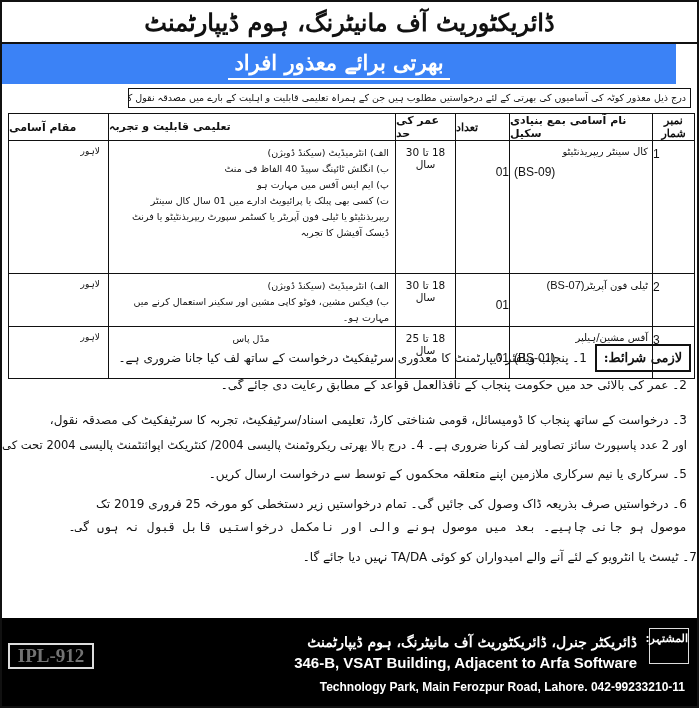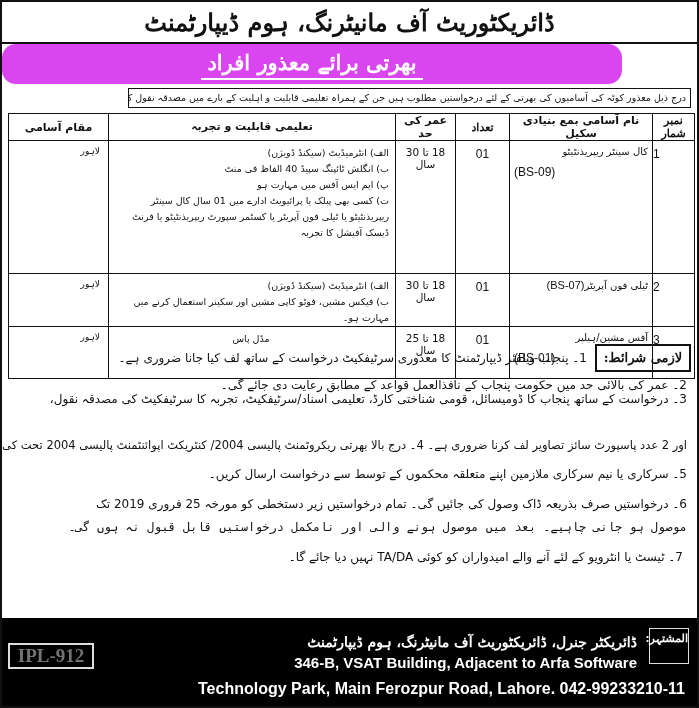--- a/index.html
+++ b/index.html
@@ -4,53 +4,53 @@
 <style>
   * { box-sizing: border-box; margin: 0; padding: 0; }
   html, body { width: 699px; height: 708px; background: #fff; overflow: hidden; }
   body { font-family: "DejaVu Sans", sans-serif; color: #111; }
   .page { position: relative; width: 699px; height: 708px; border: 2px solid #111; background: #fff; }
 
   .title-bar { position: absolute; left: 0; top: 0; width: 695px; height: 42px; border-bottom: 2px solid #111;
     display: flex; align-items: center; justify-content: center; direction: rtl;
     font-family: "DejaVu Serif", serif; font-weight: bold; font-size: 24px; letter-spacing: 0.5px; }
 
-  .banner { position: absolute; left: 0; top: 42px; width: 620px; height: 40px; background: #d946ef;
-    display: flex; align-items: center; justify-content: center; direction: rtl; border-radius: 14px; }
+  .banner { position: absolute; left: 0; top: 42px; width: 674px; height: 40px; background: #3b82f6;
+    display: flex; align-items: center; justify-content: center; direction: rtl; }
   .banner span { color: #fff; font-family: "DejaVu Serif", serif; font-weight: bold; font-size: 21px;
     border-bottom: 2px solid #fff; padding: 0 6px 1px; line-height: 28px; }
 
   .intro { position: absolute; right: 6px; top: 86px; width: 563px; height: 20px; border: 1px solid #111;
     direction: rtl; font-size: 9.5px; line-height: 18px; padding: 0 4px; white-space: nowrap; overflow: hidden; }
 
   table.jobs { position: absolute; left: 6px; top: 111px; width: 686px; border-collapse: collapse; direction: rtl; table-layout: fixed; }
   table.jobs td, table.jobs th { border: 1.5px solid #111; vertical-align: top; font-weight: normal; }
-  table.jobs th { height: 22px; font-size: 11px; text-align: center; vertical-align: middle; font-weight: bold; }
+  table.jobs th { height: 22px; font-size: 11px; text-align: left; vertical-align: middle; font-weight: bold; }
   .c-no { width: 42px; text-align: left !important; padding: 6px 6px 0 0; font-family: "Liberation Sans", sans-serif; font-size: 12px; }
   .c-name { width: 143px; padding: 5px 4px 0 4px; font-size: 10px; }
-  .c-count { width: 54px; text-align: center; padding-top: 6px; font-family: "Liberation Sans", sans-serif; font-size: 12px; }
+  .c-count { width: 54px; padding-top: 24px; font-family: "Liberation Sans", sans-serif; font-size: 12px; }
   .c-age { width: 60px; text-align: center; padding-top: 5px; font-size: 10.5px; }
   .c-qual { width: 287px; padding: 4px 6px 0 4px; font-size: 9.5px; line-height: 16px; }
   .c-loc { width: 100px; padding: 5px 8px 0 4px; font-size: 9px; }
   .bs { display: block; text-align: left; direction: ltr; font-family: "Liberation Sans", sans-serif; font-size: 12px; margin-top: 8px; }
   .bs-inline { font-family: "Liberation Sans", sans-serif; font-size: 11px; }
   .qual-center { text-align: center; }
 
   .cond-label { position: absolute; right: 6px; top: 342px; width: 96px; height: 28px; border: 2px solid #111;
     direction: rtl; font-family: "DejaVu Serif", serif; font-weight: bold; font-size: 13px; line-height: 24px; text-align: center; }
   .cond { position: absolute; direction: rtl; font-size: 12px; white-space: nowrap; line-height: 16px; }
 
   .footer { position: absolute; left: 0; bottom: 0; width: 695px; height: 88px; background: #000; color: #fff; }
   .ipl { position: absolute; left: 6px; top: 25px; width: 86px; height: 26px; border: 2px solid #ddd;
     font-family: "Liberation Serif", serif; font-weight: bold; font-size: 19px; line-height: 22px; text-align: center; color: #737373; }
   .ishtehar { position: absolute; right: 8px; top: 10px; width: 40px; height: 36px; border: 1.5px solid #ddd;
     direction: rtl; font-family: "DejaVu Serif", serif; font-size: 11px; font-weight: bold; text-align: center; line-height: 16px; padding-top: 2px; margin-left: 10px; }
   .sender { position: absolute; right: 60px; top: 16px; direction: rtl; font-family: "DejaVu Serif", serif; font-weight: bold; font-size: 14px; white-space: nowrap; }
   .addr1 { position: absolute; right: 60px; top: 36px; font-family: "Liberation Sans", sans-serif; font-weight: bold; font-size: 15px; white-space: nowrap; }
-  .addr2 { position: absolute; right: 12px; top: 62px; font-family: "Liberation Sans", sans-serif; font-weight: bold; font-size: 16px; white-space: nowrap; margin-left: 17px; }
+  .addr2 { position: absolute; right: 12px; top: 62px; font-family: "Liberation Sans", sans-serif; font-weight: bold; font-size: 12px; white-space: nowrap; margin-left: 17px; }
 </style>
 </head>
 <body>
 
 <div class="page">
 
   <div class="title-bar">ڈائریکٹوریٹ آف مانیٹرنگ، ہوم ڈیپارٹمنٹ</div>
 
   <div class="banner">
     <span>بھرتی برائے معذور افراد</span>
@@ -111,26 +111,26 @@
           <div>مڈل پاس</div>
         </td>
         <td class="c-loc">لاہور</td>
       </tr>
     </tbody>
   </table>
 
   <div class="cond-label">لازمی شرائط:</div>
   <div class="cond" style="right:110px; top:348px;">1۔ پنجاب ویلفئر ڈیپارٹمنٹ کا معذوری سرٹیفکیٹ درخواست کے ساتھ لف کیا جانا ضروری ہے۔</div>
   <div class="cond" style="right:10px; top:375px;">2۔ عمر کی بالائی حد میں حکومت پنجاب کے نافذالعمل قواعد کے مطابق رعایت دی جائے گی۔</div>
-  <div class="cond" style="right:10px; top:389px;">3۔ درخواست کے ساتھ پنجاب کا ڈومیسائل، قومی شناختی کارڈ، تعلیمی اسناد/سرٹیفکیٹ، تجربہ کا سرٹیفکیٹ کی مصدقہ نقول،</div>
+  <div class="cond" style="right:10px; top:410px;">3۔ درخواست کے ساتھ پنجاب کا ڈومیسائل، قومی شناختی کارڈ، تعلیمی اسناد/سرٹیفکیٹ، تجربہ کا سرٹیفکیٹ کی مصدقہ نقول،</div>
   <div class="cond" style="right:10px; top:435px; font-size:11.5px;">اور 2 عدد پاسپورٹ سائز تصاویر لف کرنا ضروری ہے۔      4۔ درج بالا بھرتی ریکروٹمنٹ پالیسی 2004/ کنٹریکٹ اپوائنٹمنٹ پالیسی 2004 تحت کی جائے گی۔</div>
   <div class="cond" style="right:10px; top:464px;">5۔ سرکاری یا نیم سرکاری ملازمین اپنے متعلقہ محکموں کے توسط سے درخواست ارسال کریں۔</div>
   <div class="cond" style="right:10px; top:494px;">6۔ درخواستیں صرف بذریعہ ڈاک وصول کی جائیں گی۔ تمام درخواستیں زیر دستخطی کو مورخہ 25 فروری 2019 تک</div>
   <div class="cond" style="right:10px; top:518px;font-family:Liberation Mono, monospace;">موصول ہو جانی چاہیے۔ بعد میں موصول ہونے والی اور نامکمل درخواستیں قابل قبول نہ ہوں گی۔</div>
-  <div class="cond" style="right:14px; top:547px;">7۔ ٹیسٹ یا انٹرویو کے لئے آنے والے امیدواران کو کوئی TA/DA نہیں دیا جائے گا۔</div>
+  <div class="cond" style="right:0; top:547px;">7۔ ٹیسٹ یا انٹرویو کے لئے آنے والے امیدواران کو کوئی TA/DA نہیں دیا جائے گا۔</div>
 
   <div class="footer">
     <div class="ipl">IPL-912</div>
     <div class="ishtehar">المشتہر:</div>
     <div class="sender">ڈائریکٹر جنرل، ڈائریکٹوریٹ آف مانیٹرنگ، ہوم ڈیپارٹمنٹ</div>
     <div class="addr1">346-B, VSAT Building, Adjacent  to Arfa Software</div>
     <div class="addr2">Technology Park, Main Ferozpur Road,  Lahore. 042-99233210-11</div>
   </div>
 </div>
 

